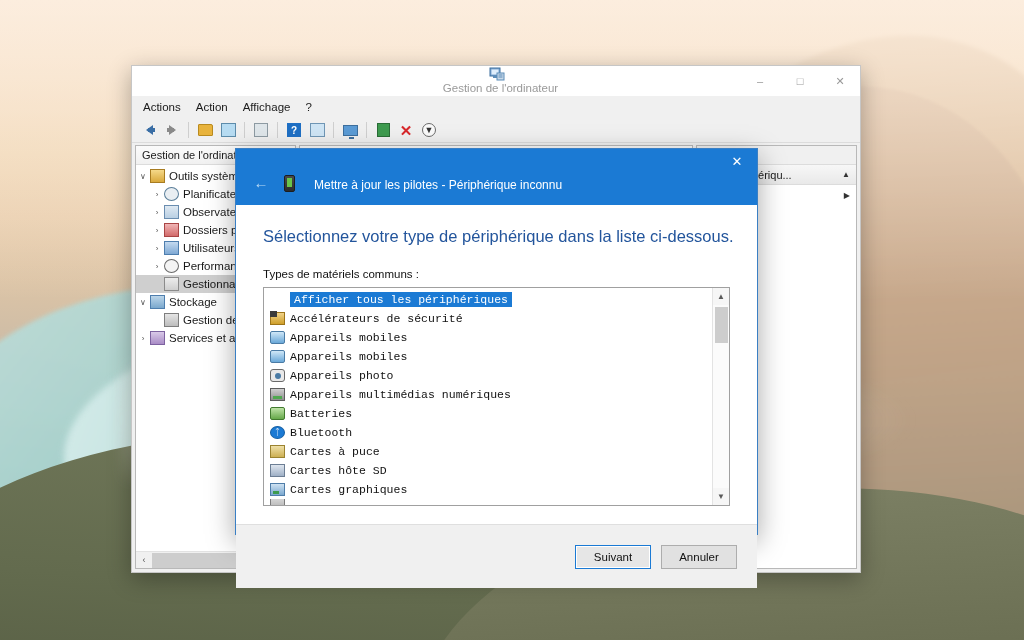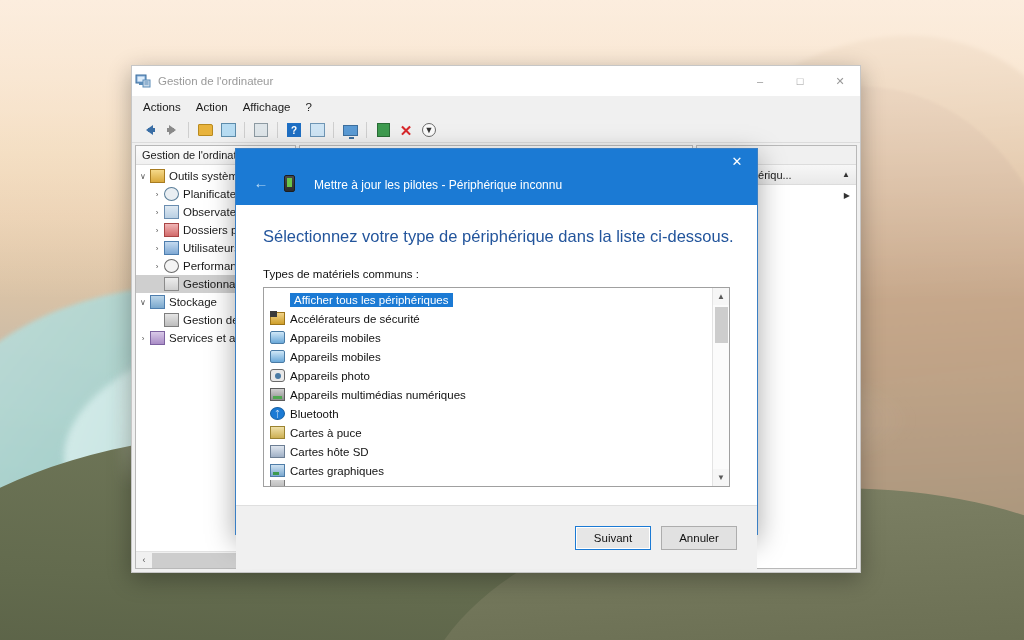--- a/index.html
+++ b/index.html
@@ -82,22 +82,23 @@
     left: 131px; top: 65px;
     width: 730px; height: 508px;
     background: #f0f0f0;
     border: 1px solid #c6c6c6;
     box-shadow: 0 6px 22px rgba(0,0,0,.30);
   }
   #mmc-titlebar {
     height: 30px;
     background: #ffffff;
     display: flex; align-items: center;
-    padding-left: 3px;
+    padding-left: 9px;
     position: relative;
+    flex-direction: column;
   }
   #mmc-title-icon {
     width: 16px; height: 16px; margin-right: 7px;
     position: relative; flex: none;
   }
   .win-caption-btns { position: absolute; right: 0; top: 0; display: flex; height: 30px; }
   .win-caption-btn {
     width: 40px; height: 30px;
     display: flex; align-items: center; justify-content: center;
     color: #9a9a9a; font-size: 11px; line-height: 1;
@@ -278,21 +279,21 @@
   #wizard-sublabel { font-size: 11.5px; color: #111; margin-bottom: 7px; }
 
   #device-list {
     flex: 1;
     border: 1px solid #a0a0a0;
     background: #fff;
     display: flex;
     overflow: hidden;
     margin-bottom: 18px;
   }
-  #device-list-items { flex: 1; overflow: hidden; padding-top: 2px; }
+  #device-list-items { flex: 1; overflow: hidden; padding-top: 2px; font-family: Liberation Mono, monospace; }
   .dev-row {
     display:flex; align-items:center; height:19px;
     font-size:11.5px; color:#111; padding-left: 6px;
   }
   .dev-row.selected .dev-label { background:#1b7ad4; color:#fff; padding:1px 4px; }
   .dev-ico { width:15px; height:13px; margin-right:5px; flex:none; position:relative; }
   .di-sec  { background: linear-gradient(#f0d38a,#cf9f2a); border:1px solid #9d7418; }
   .di-sec::after{content:''; position:absolute; left:-1px; top:-2px; width:7px; height:6px; background:#3a3a3a;}
   .di-mob  { background: linear-gradient(#cfe7f7,#6aa8d8); border:1px solid #4a7ba5; border-radius:2px; }
   .di-media{ background: linear-gradient(#cfcfcf,#8f8f8f); border:1px solid #5d5d5d; }
@@ -557,20 +558,24 @@
         </div>
         <div class="dev-row">
           <span class="dev-ico di-photo"></span>
           <span class="dev-label">Appareils photo</span>
         </div>
         <div class="dev-row">
           <span class="dev-ico di-media"></span>
           <span class="dev-label">Appareils multimédias numériques</span>
         </div>
         <div class="dev-row">
+          <span class="dev-ico di-batt"></span>
+          <span class="dev-label">Batteries</span>
+        </div>
+        <div class="dev-row">
           <span class="dev-ico di-bt">ᛏ</span>
           <span class="dev-label">Bluetooth</span>
         </div>
         <div class="dev-row">
           <span class="dev-ico di-smart"></span>
           <span class="dev-label">Cartes à puce</span>
         </div>
         <div class="dev-row">
           <span class="dev-ico di-sd"></span>
           <span class="dev-label">Cartes hôte SD</span>

